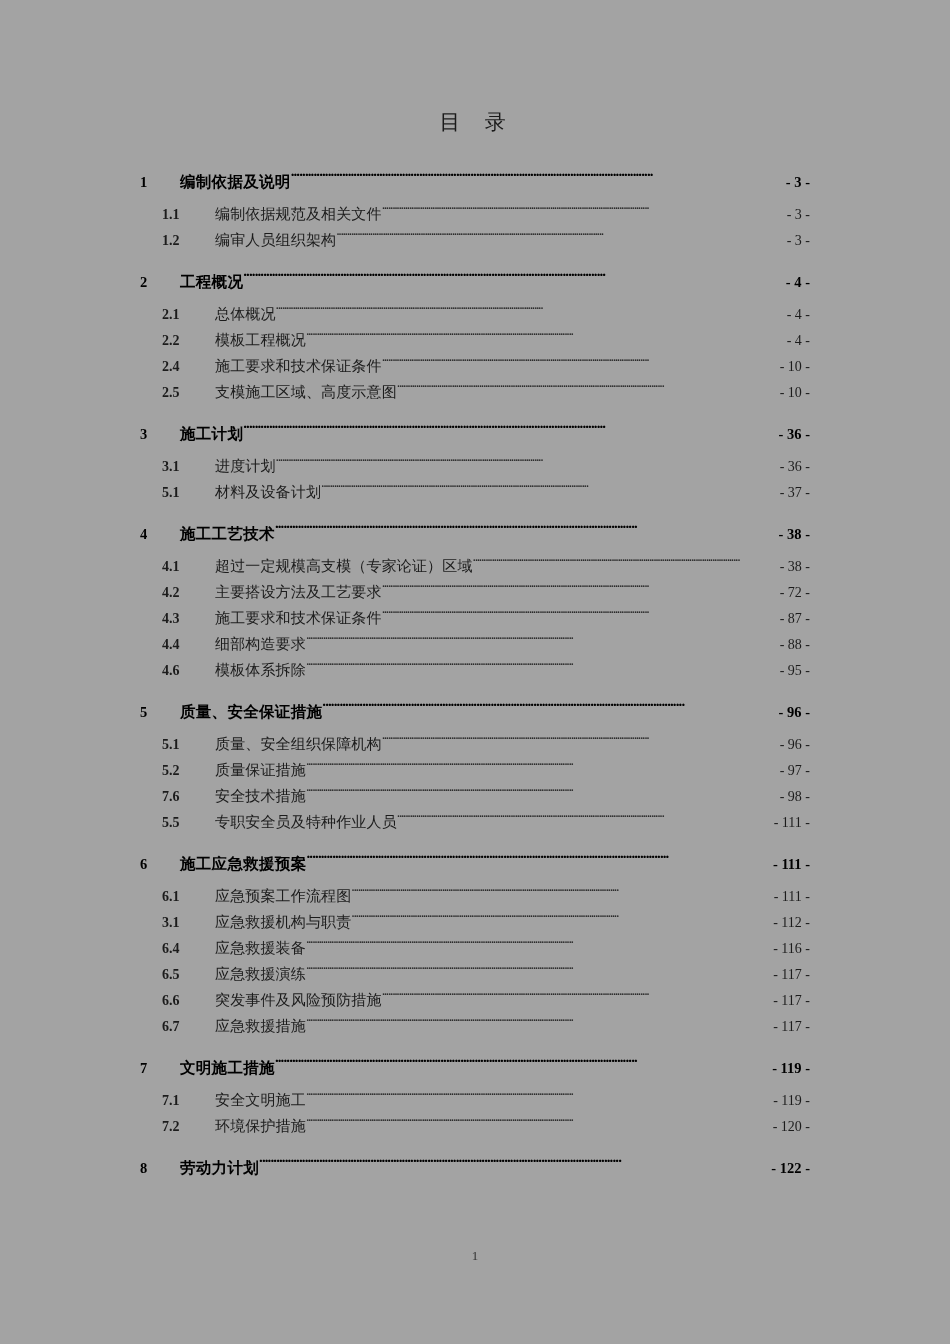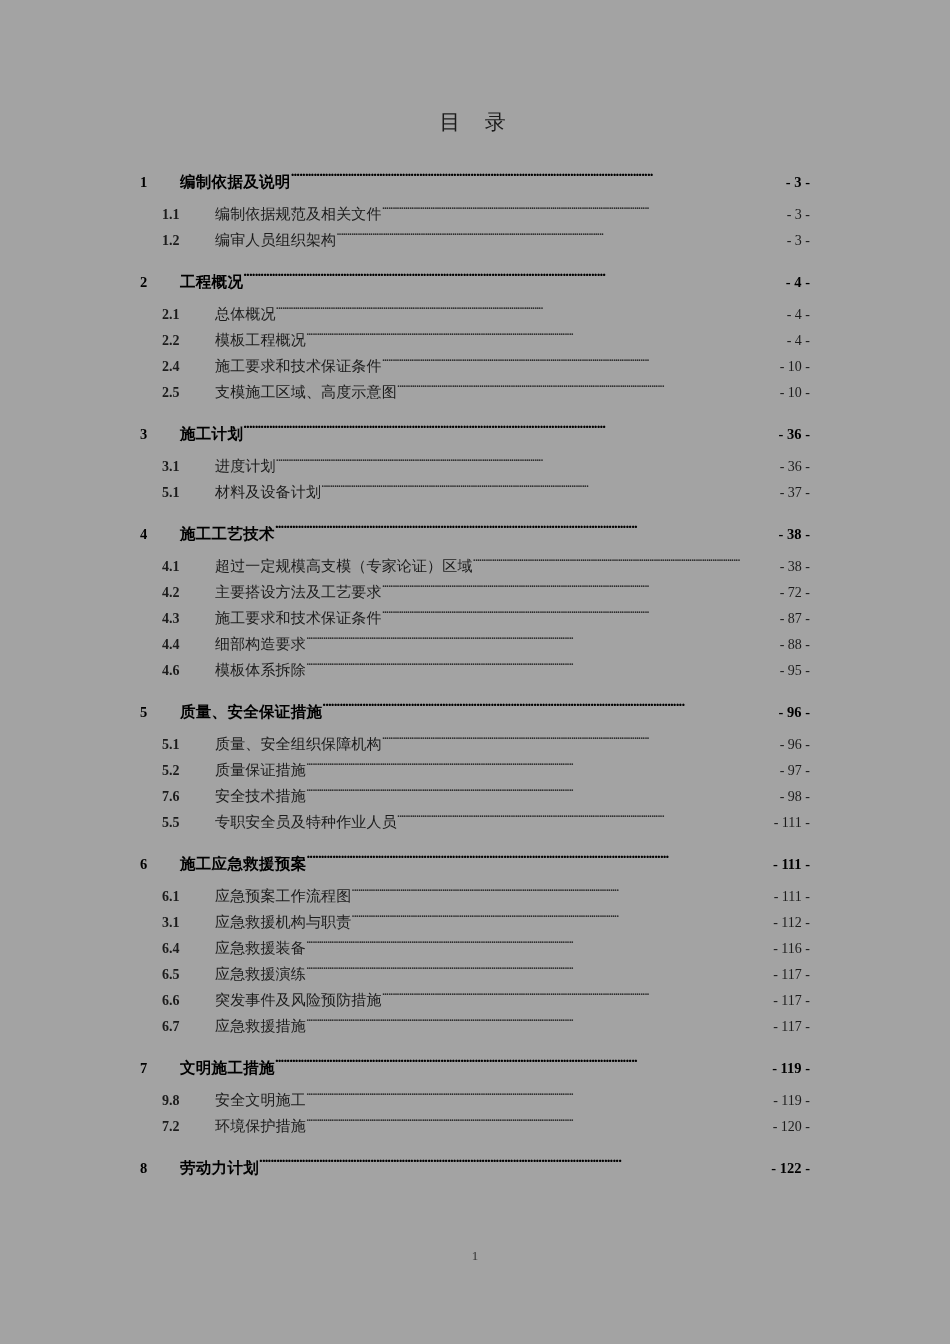--- a/index.html
+++ b/index.html
@@ -333,21 +333,21 @@
         <span class="leader"></span>
         <span class="pageno">- 117 -</span>
       </div>
       <div class="toc-entry lvl1 group-gap">
         <span class="num">7</span>
         <span class="label">文明施工措施</span>
         <span class="leader"></span>
         <span class="pageno">- 119 -</span>
       </div>
       <div class="toc-entry lvl2">
-        <span class="num">9.8</span>
+        <span class="num">7.1</span>
         <span class="label">安全文明施工</span>
         <span class="leader"></span>
         <span class="pageno">- 119 -</span>
       </div>
       <div class="toc-entry lvl2">
         <span class="num">7.2</span>
         <span class="label">环境保护措施</span>
         <span class="leader"></span>
         <span class="pageno">- 120 -</span>
       </div>

